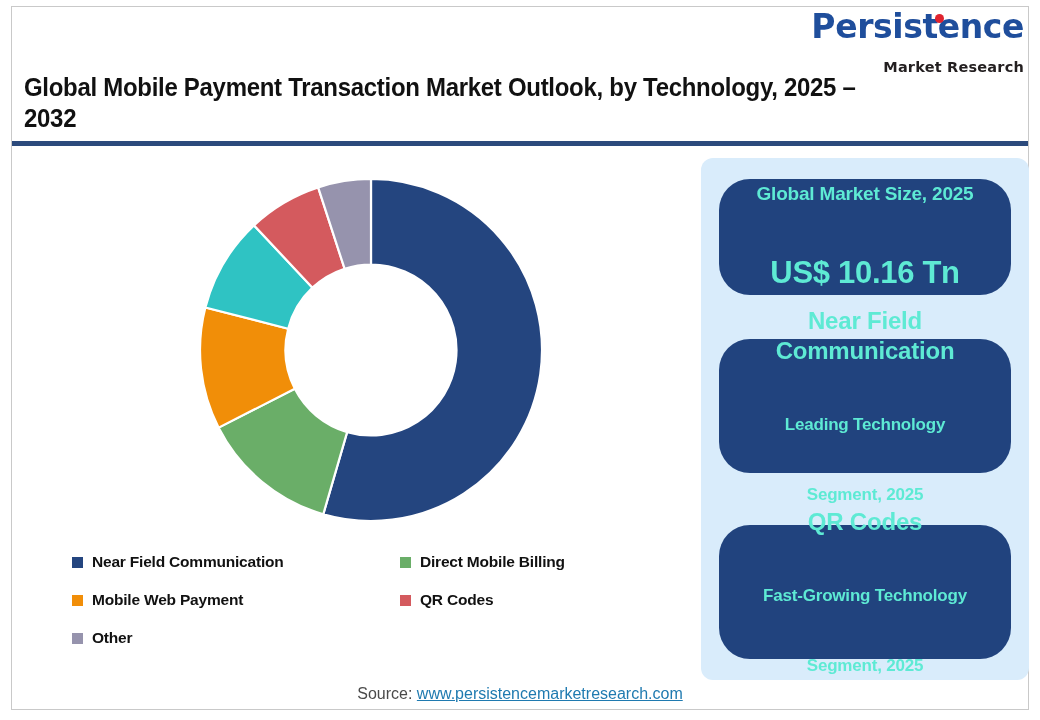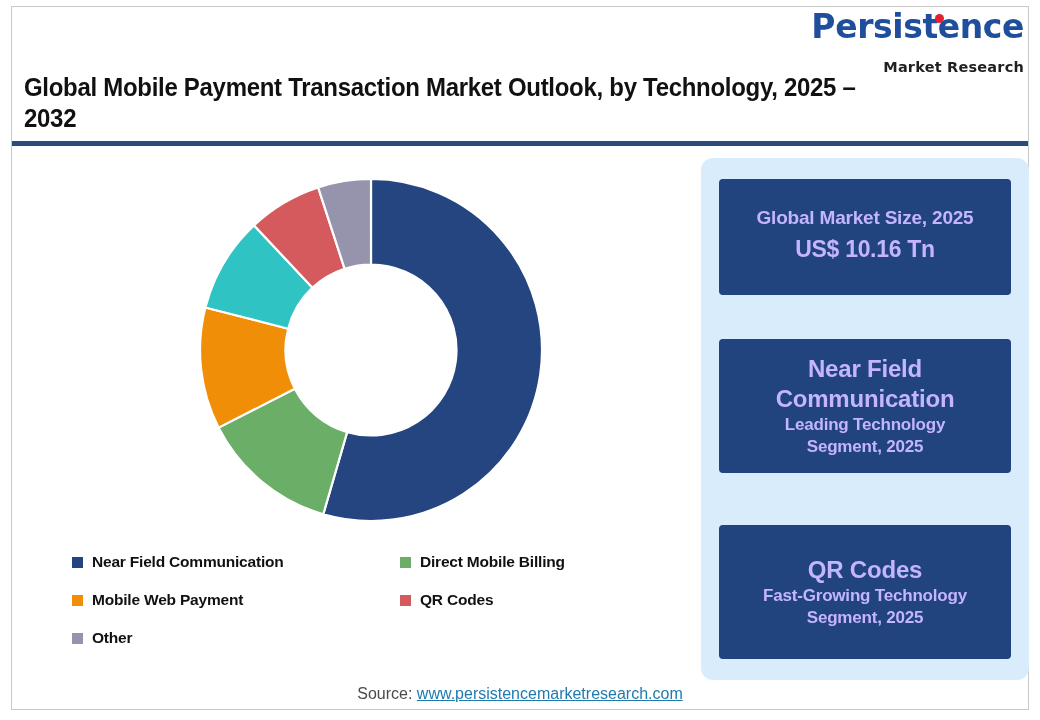--- a/index.html
+++ b/index.html
@@ -127,44 +127,45 @@
     left:701px;top:158px;
     width:328px;height:522px;
     background:#d9ecfb;
     border-radius:12px;
   }
   .card{
     position:absolute;
     left:18px;
     width:292px;
     background:#21437e;
-    border-radius:4px;
-    color:#c4b5fd;
+    border-radius:31px;
+    color:#5eead4;
     text-align:center;
     box-sizing:border-box;
     display:flex;
     flex-direction:column;
     align-items:center;
     justify-content:center;
+    gap:48px;
   }
   #card-market-size{top:21px;height:116px;}
   #card-leading{top:181px;height:134px;}
   #card-fastest{top:367px;height:134px;}
 
   .card-kicker{
     font-family:"Liberation Sans", sans-serif;
     font-weight:bold;
     font-size:19px;
     line-height:24px;
     letter-spacing:-0.2px;
   }
   .card-value{
     font-family:"Liberation Sans", sans-serif;
     font-weight:bold;
-    font-size:23px;
+    font-size:31px;
     line-height:38px;
     letter-spacing:-0.3px;
   }
   .card-head{
     font-family:"Liberation Sans", sans-serif;
     font-weight:bold;
     font-size:24px;
     line-height:30px;
     letter-spacing:-0.2px;
     padding:0 14px;

